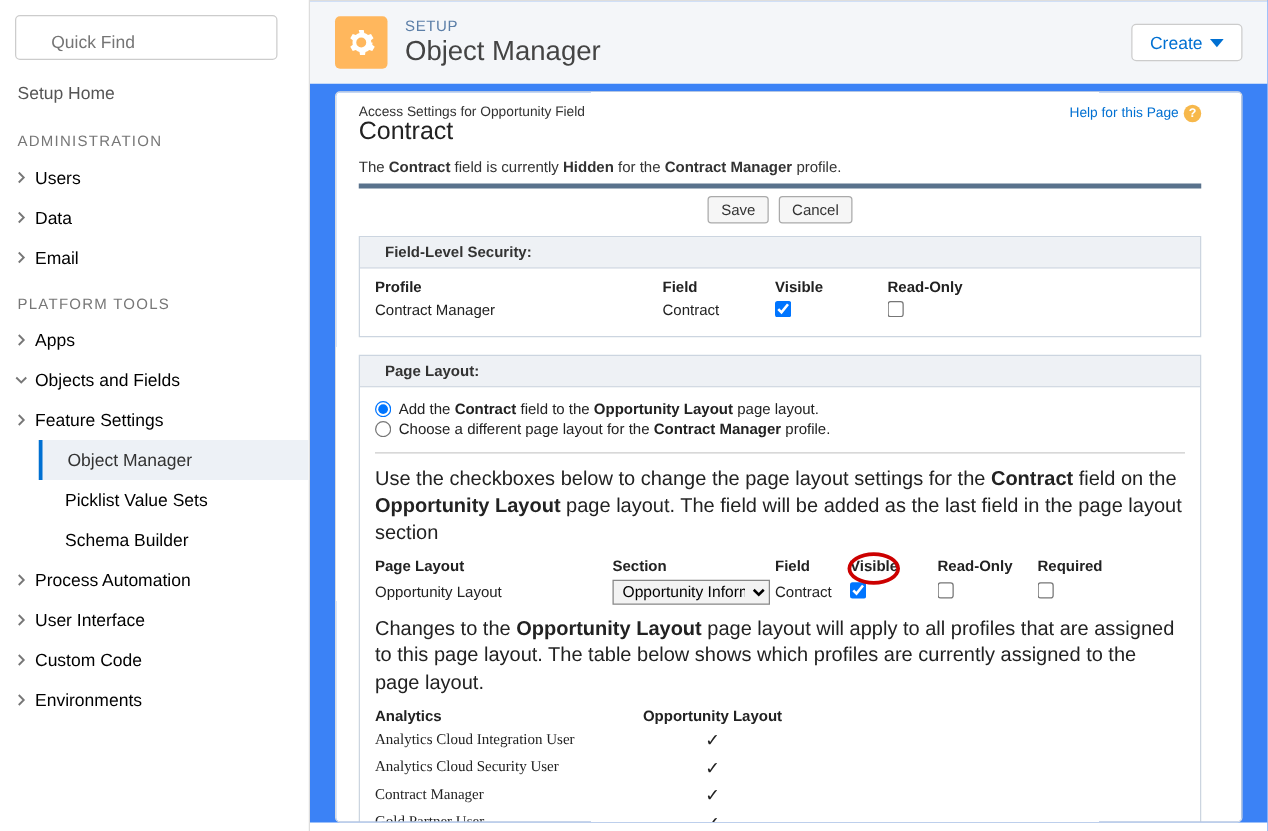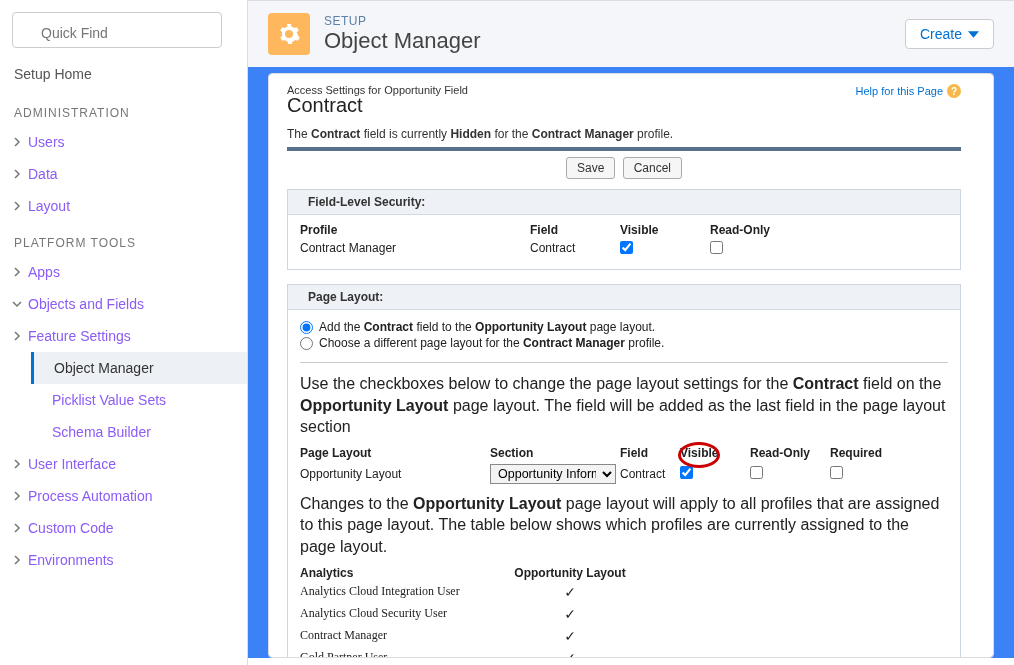--- a/index.html
+++ b/index.html
@@ -51,21 +51,21 @@
     padding: 14px 14px 6px 14px;
     font-size: 12px;
     letter-spacing: 1px;
     color: #777;
   }
   .nav-row {
     display: flex;
     align-items: center;
     padding: 8px 8px 8px 12px;
     font-size: 14px;
-    color: #8b5cf6;
+    color: #000000;
     cursor: pointer;
     gap: 6px;
   }
   .nav-row .chev {
     width: 10px; height: 10px;
     color: #777;
     flex-shrink: 0;
   }
   .nav-sub {
     padding-left: 32px;
@@ -196,21 +196,21 @@
   <div class="nav-row">
     <svg class="chev" viewBox="0 0 10 10" fill="none" stroke="currentColor" stroke-width="1.5">
         <polyline points="3,1 7,5 3,9"></polyline>
       </svg>
     <span>Data</span>
   </div>
   <div class="nav-row">
     <svg class="chev" viewBox="0 0 10 10" fill="none" stroke="currentColor" stroke-width="1.5">
         <polyline points="3,1 7,5 3,9"></polyline>
       </svg>
-    <span>Layout</span>
+    <span>Email</span>
   </div>
 
   <div class="nav-section-title">PLATFORM TOOLS</div>
   <div class="nav-row">
     <svg class="chev" viewBox="0 0 10 10" fill="none" stroke="currentColor" stroke-width="1.5">
         <polyline points="3,1 7,5 3,9"></polyline>
       </svg>
     <span>Apps</span>
   </div>
   <div class="nav-row">
@@ -236,27 +236,27 @@
     </div>
     <div class="nav-row">
       <span style="width:10px"></span>
         <span>Schema Builder</span>
     </div>
   </div>
   <div class="nav-row">
     <svg class="chev" viewBox="0 0 10 10" fill="none" stroke="currentColor" stroke-width="1.5">
         <polyline points="3,1 7,5 3,9"></polyline>
       </svg>
+    <span>Process Automation</span>
+  </div>
+  <div class="nav-row">
+    <svg class="chev" viewBox="0 0 10 10" fill="none" stroke="currentColor" stroke-width="1.5">
+        <polyline points="3,1 7,5 3,9"></polyline>
+      </svg>
     <span>User Interface</span>
-  </div>
-  <div class="nav-row">
-    <svg class="chev" viewBox="0 0 10 10" fill="none" stroke="currentColor" stroke-width="1.5">
-        <polyline points="3,1 7,5 3,9"></polyline>
-      </svg>
-    <span>Process Automation</span>
   </div>
   <div class="nav-row">
     <svg class="chev" viewBox="0 0 10 10" fill="none" stroke="currentColor" stroke-width="1.5">
         <polyline points="3,1 7,5 3,9"></polyline>
       </svg>
     <span>Custom Code</span>
   </div>
   <div class="nav-row">
     <svg class="chev" viewBox="0 0 10 10" fill="none" stroke="currentColor" stroke-width="1.5">
         <polyline points="3,1 7,5 3,9"></polyline>

